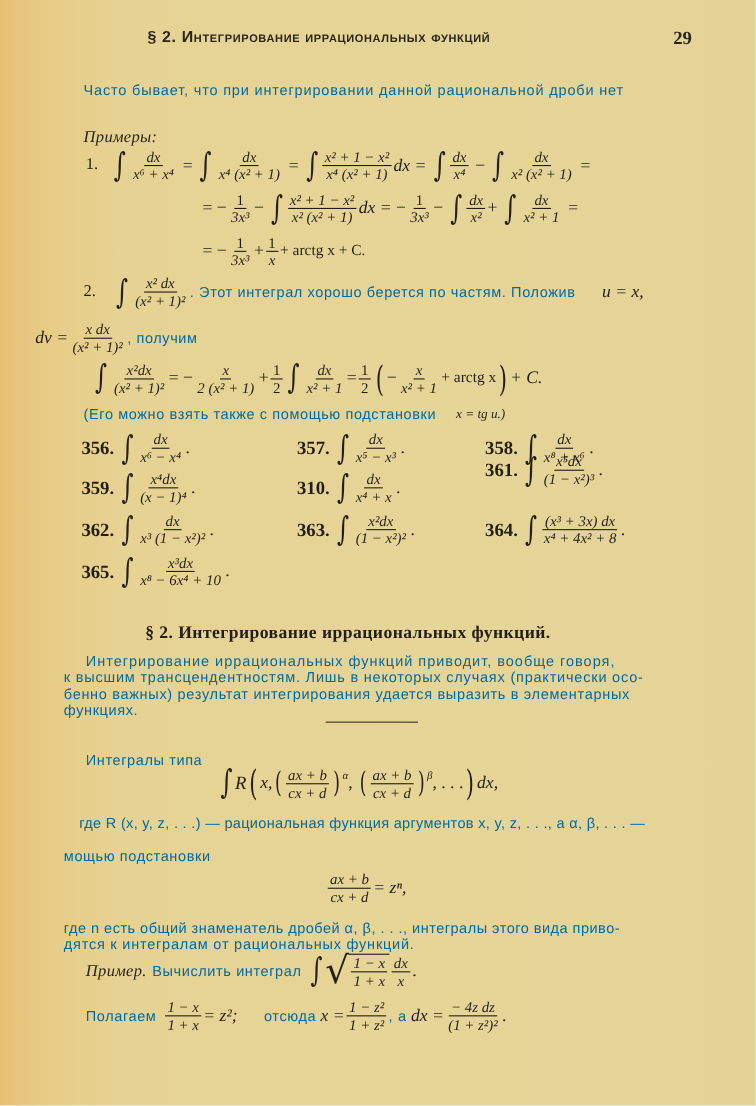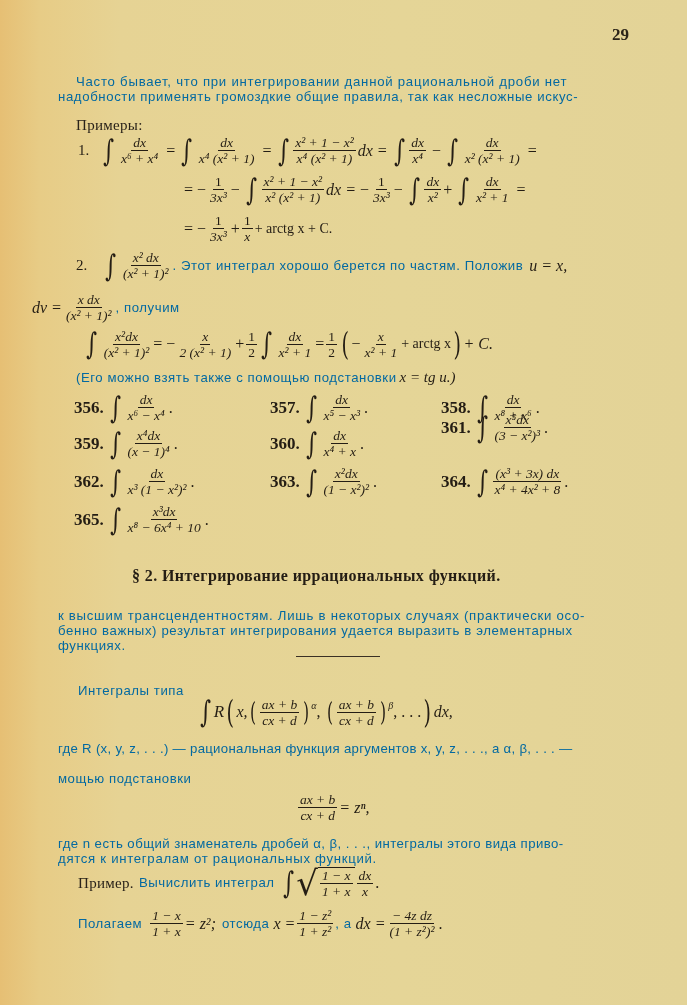--- a/index.html
+++ b/index.html
@@ -8,21 +8,21 @@
     background: linear-gradient(90deg, #e6bf74 0px, #e7cc86 40px, #e6d394 120px, #e5d597 400px, #e3d397 687px);
     color: #2a231a;
     font-family: "Liberation Serif", serif;
     position: relative;
   }
   .page { position: absolute; left: 0; top: 0; width: 687px; height: 1005px; }
   .abs { position: absolute; white-space: nowrap; }
   .hdr { top: 26px; left: 134px; font-family: "Liberation Sans", sans-serif; font-weight: bold; font-size: 14.5px; letter-spacing: 0.6px; color: #2b2418; font-variant: small-caps; }
   .pnum { top: 25px; left: 612px; font-family: "Liberation Serif", serif; font-weight: bold; font-size: 17px; color: #2b2418; }
   .txt { font-family: "Liberation Sans", sans-serif; font-size: 13.2px; letter-spacing: 0.55px; line-height: 15.5px; color: #0369a1; }
-  .ital { font-family: "Liberation Serif", serif; font-size: 15px; letter-spacing: 0.3px; }
+  .ital { font-style: italic; font-family: "Liberation Serif", serif; font-size: 15px; letter-spacing: 0.3px; }
   .math { font-family: "Liberation Serif", serif; font-size: 16px; color: #241d14; }
   .mi { font-style: italic; }
   .int { font-size: 30px; line-height: 1; vertical-align: middle; font-family: "DejaVu Serif", serif; font-weight: normal; display: inline-block; transform: scaleX(0.7); }
   .frac { display: inline-flex; flex-direction: column; align-items: center; vertical-align: middle; font-size: 13.5px; line-height: 15px; margin: 0 2px; }
   .frac .n { border-bottom: 1px solid #241d14; padding: 0 2px; }
   .frac .d { padding: 0 2px; }
   .row { display: flex; align-items: center; }
   .exnum { font-family: "Liberation Serif", serif; font-weight: bold; font-size: 17px; margin-right: 4px; color: #241d14; }
   .sec2 { top: 567px; left: 132px; font-family: "Liberation Serif", serif; font-weight: bold; font-size: 16px; letter-spacing: 0.4px; color: #241d14; }
   .rule { position: absolute; top: 656px; left: 296px; width: 84px; height: 1.2px; background: #3a3024; }
@@ -30,24 +30,24 @@
   .paren { font-size: 32px; font-family: "DejaVu Serif", serif; line-height: 1; vertical-align: middle; transform: scaleX(0.6); display: inline-block; }
   .sqrt { display:inline-flex; align-items:center; }
   .sqrt .rad { font-size: 34px; font-family: "DejaVu Sans", sans-serif; line-height: 1; }
   .sqrt .under { border-top: 1px solid #241d14; display:inline-flex; }
 </style>
 </head>
 <body>
 
 <div class="page">
 
+  <div class="abs hdr">§ 2. Интегрирование иррациональных функций</div>
   <div class="abs pnum">29</div>
 
   <div class="abs txt" style="top:74px;left:76px;letter-spacing:0.75px">Часто бывает, что при интегрировании данной рациональной дроби нет</div>
-  <div class="abs txt" style="top:89px;left:58px;letter-spacing:0.62px">надобности применять громоздкие общие правила, так как несложные искус-</div>
   <div class="abs ital" style="top:117px;left:76px">Примеры:</div>
 
   <div class="abs math row" style="top:135px;left:78px">
     <span class="exnum" style="font-weight:normal;font-size:15px;margin-right:12px">1.</span>
     <span class="int">∫</span>
     <span class="frac mi">
         <span class="n">dx</span>
         <span class="d">x⁶ + x⁴</span>
       </span>
     <span>&nbsp;=&nbsp;</span>
@@ -126,21 +126,21 @@
   </div>
 
   <div class="abs row" style="top:250px;left:76px">
     <span class="math" style="font-size:15px;margin-right:16px">2.</span>
     <span class="math int">∫</span>
     <span class="math frac mi">
         <span class="n">x² dx</span>
         <span class="d">(x² + 1)²</span>
       </span>
     <span class="txt">. Этот интеграл хорошо берется по частям. Положив</span>
-    <span class="math mi" style="margin-left:6px">u = x,</span>
+    <span class="math mi" style="margin-left:24px">u = x,</span>
   </div>
 
   <div class="abs row" style="top:292px;left:32px">
     <span class="math mi">dv =</span>
     <span class="math frac mi">
         <span class="n">x dx</span>
         <span class="d">(x² + 1)²</span>
       </span>
     <span class="txt">, получим</span>
   </div>
@@ -177,21 +177,21 @@
         <span class="n">x</span>
         <span class="d">x² + 1</span>
       </span>
     <span style="font-size:14px">+ arctg x</span>
     <span class="paren">)</span>
     <span class="mi">+ C.</span>
   </div>
 
   <div class="abs row" style="top:369px;left:76px">
     <span class="txt">(Его можно взять также с помощью подстановки</span>
-    <span class="math mi" style="margin-left:3px;font-size:15px">x = tg u.)</span>
+    <span class="math mi" style="margin-left:18px;font-size:12px">x = tg u.)</span>
   </div>
 
   <div class="abs" style="top:392px;left:74px;width:600px">
     <div class="abs math row" style="top:0;left:0">
       <span class="exnum">356.</span>
         <span class="int">∫</span>
       <span class="frac mi">
           <span class="n">dx</span>
           <span class="d">x⁶ − x⁴</span>
         </span>
@@ -219,34 +219,34 @@
     <div class="abs math row" style="top:36px;left:0">
       <span class="exnum">359.</span>
         <span class="int">∫</span>
       <span class="frac mi">
           <span class="n">x⁴dx</span>
           <span class="d">(x − 1)⁴</span>
         </span>
         <span>.</span>
     </div>
     <div class="abs math row" style="top:36px;left:196px">
-      <span class="exnum">360.</span>
+      <span class="exnum">310.</span>
         <span class="int">∫</span>
       <span class="frac mi">
           <span class="n">dx</span>
           <span class="d">x⁴ + x</span>
         </span>
         <span>.</span>
     </div>
     <div class="abs math row" style="top:20px;left:367px">
       <span class="exnum">361.</span>
         <span class="int">∫</span>
       <span class="frac mi">
           <span class="n">x⁵dx</span>
-          <span class="d">(3 − x²)³</span>
+          <span class="d">(1 − x²)³</span>
         </span>
         <span>.</span>
     </div>
 
     <div class="abs math row" style="top:74px;left:0">
       <span class="exnum">362.</span>
         <span class="int">∫</span>
       <span class="frac mi">
           <span class="n">dx</span>
           <span class="d">x³ (1 − x²)²</span>
@@ -278,20 +278,21 @@
       <span class="frac mi">
           <span class="n">x³dx</span>
           <span class="d">x⁸ − 6x⁴ + 10</span>
         </span>
         <span>.</span>
     </div>
   </div>
 
   <div class="abs sec2">§ 2. Интегрирование иррациональных функций.</div>
 
+  <div class="abs txt" style="top:593px;left:78px;letter-spacing:0.9px">Интегрирование иррациональных функций приводит, вообще говоря,</div>
   <div class="abs txt" style="top:608px;left:58px;letter-spacing:0.72px">к высшим трансцендентностям. Лишь в некоторых случаях (практически осо-</div>
   <div class="abs txt" style="top:623px;left:58px;letter-spacing:0.62px">бенно важных) результат интегрирования удается выразить в элементарных</div>
   <div class="abs txt" style="top:638px;left:58px">функциях.</div>
 
   <div class="rule"></div>
 
   <div class="abs txt" style="top:683px;left:78px">Интегралы типа</div>
 
   <div class="abs math row" style="top:696px;left:198px">
     <span class="int">∫</span>
@@ -311,21 +312,21 @@
         <span class="n">ax + b</span>
         <span class="d">cx + d</span>
       </span>
     <span class="paren" style="font-size:26px">)</span>
       <sup class="mi" style="font-size:10px;align-self:flex-start;margin-top:4px">β</sup>
     <span>, . . .</span>
     <span class="paren">)</span>
     <span class="mi">dx,</span>
   </div>
 
-  <div class="abs txt" style="top:741px;left:58px;letter-spacing:0.3px">где R (x, y, z, . . .) — рациональная функция аргументов x, y, z, . . ., а α, β, . . . —</div>
+  <div class="abs txt" style="top:741px;left:72px;letter-spacing:0.3px">где R (x, y, z, . . .) — рациональная функция аргументов x, y, z, . . ., а α, β, . . . —</div>
   <div class="abs txt" style="top:771px;left:58px">мощью подстановки</div>
 
   <div class="abs math row" style="top:792px;left:296px">
     <span class="frac mi">
         <span class="n">ax + b</span>
         <span class="d">cx + d</span>
       </span>
     <span class="mi">= zⁿ,</span>
   </div>
 
@@ -352,21 +353,21 @@
     <span class="math">.</span>
   </div>
 
   <div class="abs row" style="top:908px;left:78px">
     <span class="txt">Полагаем</span>
     <span class="math frac mi" style="margin-left:8px">
         <span class="n">1 − x</span>
         <span class="d">1 + x</span>
       </span>
     <span class="math mi">= z²;</span>
-    <span class="txt" style="margin-left:6px">отсюда</span>
+    <span class="txt" style="margin-left:24px">отсюда</span>
     <span class="math mi" style="margin-left:4px">x =</span>
     <span class="math frac mi">
         <span class="n">1 − z²</span>
         <span class="d">1 + z²</span>
       </span>
     <span class="txt">, а</span>
     <span class="math mi" style="margin-left:4px">dx =</span>
     <span class="math frac mi">
         <span class="n">− 4z dz</span>
         <span class="d">(1 + z²)²</span>

